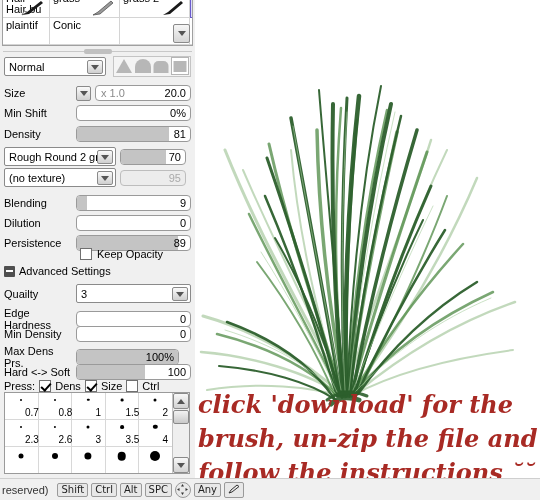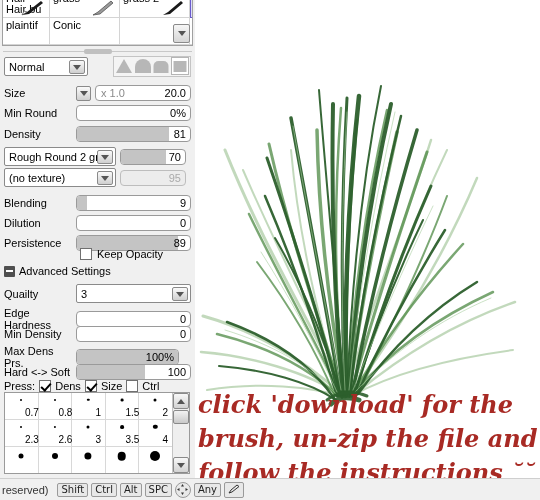--- a/index.html
+++ b/index.html
@@ -234,21 +234,21 @@
     </div>
     <div class="grid-scroll">
       <i class="caret"></i>
     </div>
   </div>
 
   <div class="splitter">
     <div class="splitter-grip"></div>
   </div>
 
-  <div class="combo" style="left:4px;top:57px;width:84px;position:absolute;text-align:center;">
+  <div class="combo" style="left:4px;top:57px;width:102px;position:absolute;text-align:center;">
     <span>Normal</span>
     <span class="combo-arrow">
         <i class="caret"></i>
       </span>
   </div>
 
   <div class="shape-strip">
     <div class="shape-btn">
       <i class="sh" style="width:0;height:0;border-left:8px solid transparent;border-right:8px solid transparent;border-bottom:14px solid #b7b7b7;background:none;"></i>
     </div>
@@ -269,21 +269,21 @@
         <i class="caret"></i>
       </span>
     <span class="vfield" style="width:96px;">
       <span class="vfill" style="width:0%"></span>
       <span class="vtxt left">x 1.0</span>
       <span class="vtxt">20.0</span>
     </span>
   </div>
 
   <div class="row" style="top:105px;width:187px;">
-    <span class="lbl">Min Round</span>
+    <span class="lbl">Min Shift</span>
     <span class="vfield" style="width:115px;">
       <span class="vfill" style="width:0%"></span>
       <span class="vtxt">0%</span>
     </span>
   </div>
 
   <div class="row" style="top:126px;width:187px;">
     <span class="lbl">Density</span>
     <span class="vfield" style="width:115px;">
       <span class="vfill" style="width:81%"></span>

